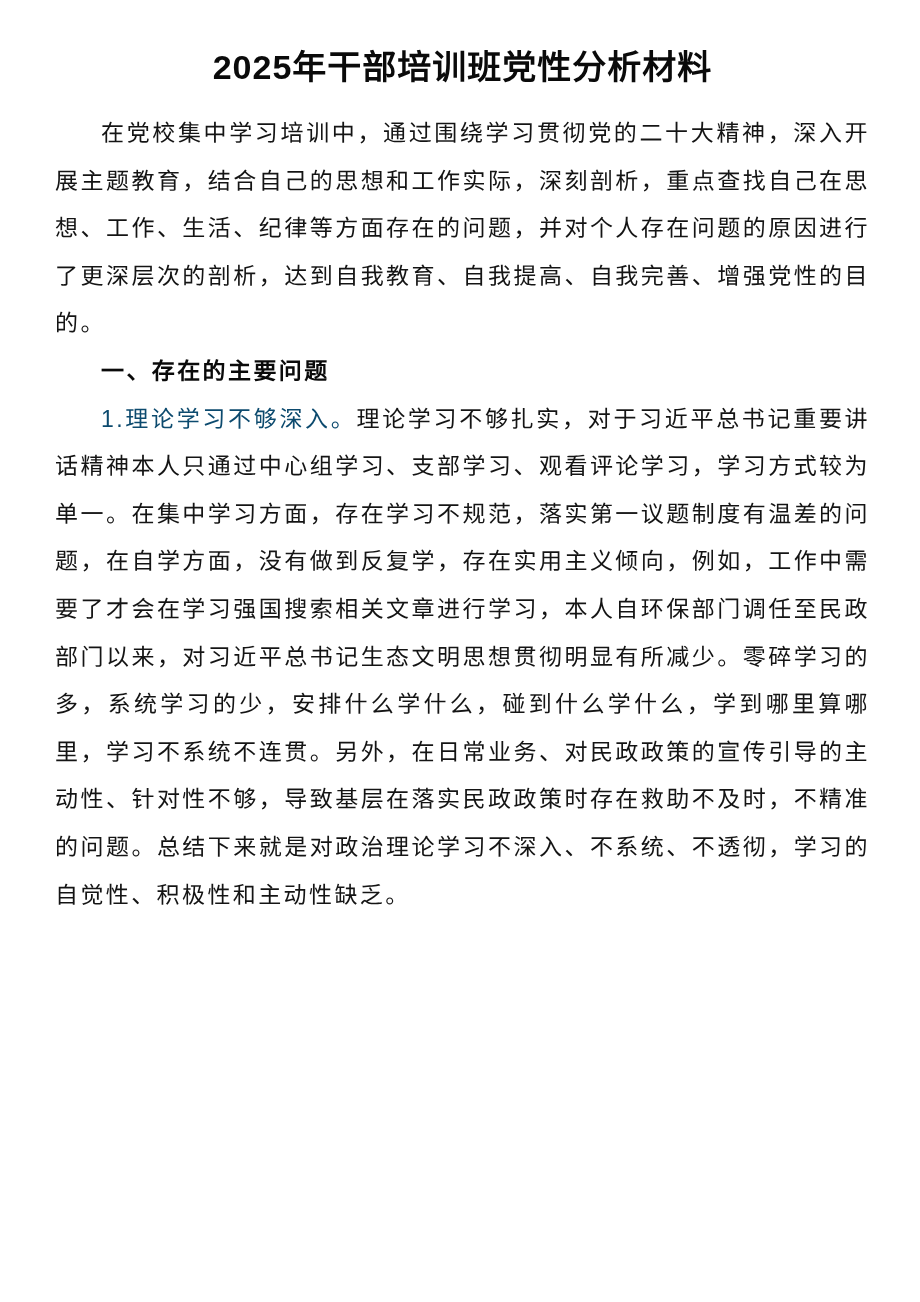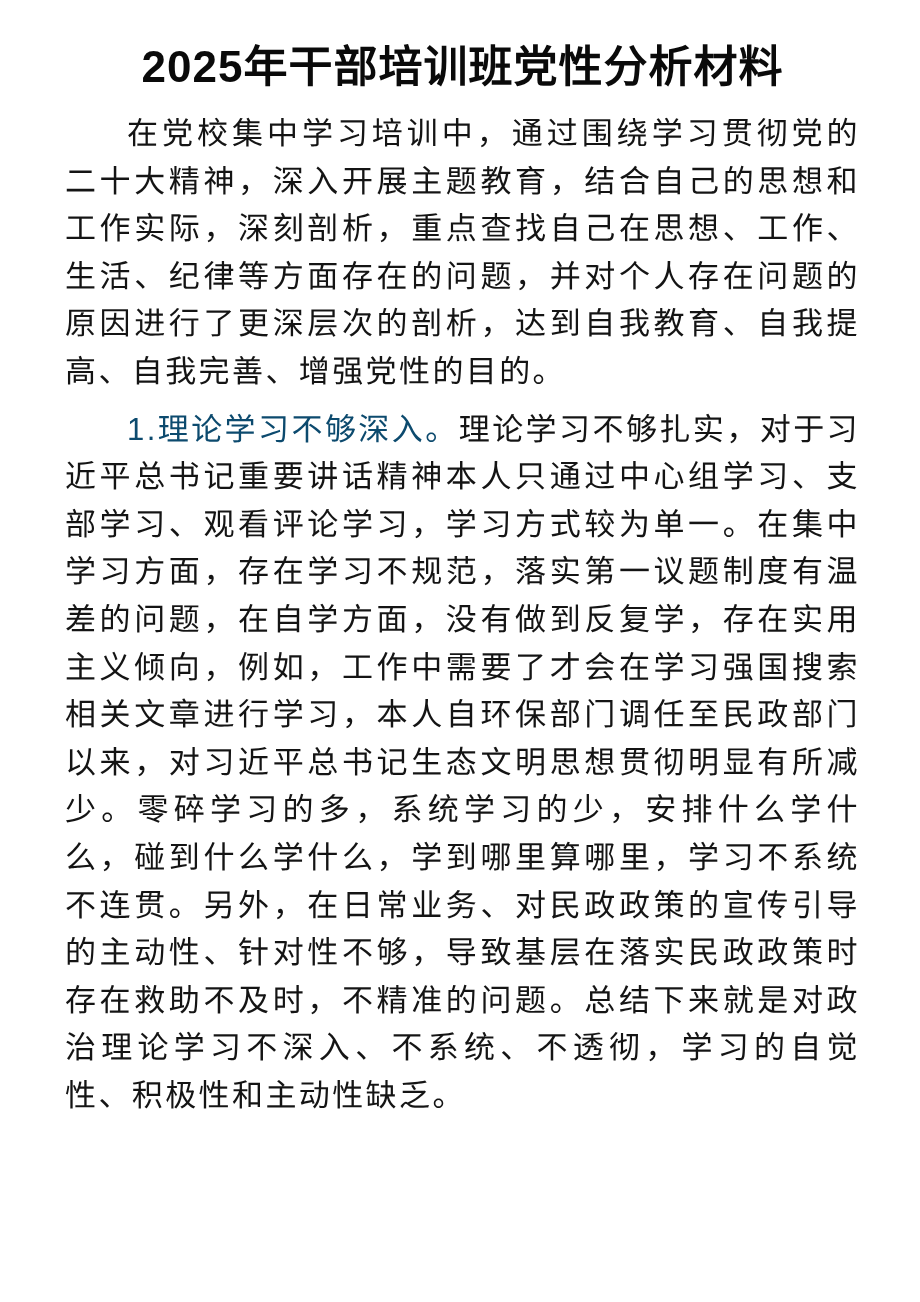--- a/index.html
+++ b/index.html
@@ -19,29 +19,29 @@
     width: 920px;
     height: 1302px;
     padding: 42px 50px 0 55px;
     background: #ffffff;
     overflow: hidden;
   }
   .doc-title {
     margin: 0 0 18px 0;
     font-family: "Liberation Sans", "DejaVu Sans", sans-serif;
     font-weight: 700;
-    font-size: 44px;
+    font-size: 34px;
     line-height: 50px;
     letter-spacing: 1px;
     text-align: center;
     color: #0a0a0a;
   }
   .para {
-    margin: 10px;
-    font-size: 31px;
+    margin: 0;
+    font-size: 23px;
     line-height: 47.6px;
     letter-spacing: 2.4px;
     text-align: justify;
     text-indent: 2em;
     color: #141414;
   }
   .section-heading {
     font-family: "Liberation Sans", "DejaVu Sans", sans-serif;
     font-weight: 700;
     color: #0a0a0a;
@@ -54,19 +54,20 @@
 </style>
 </head>
 <body>
 
 <div class="page">
 
   <h1 class="doc-title">2025年干部培训班党性分析材料</h1>
 
   <p class="para">在党校集中学习培训中，通过围绕学习贯彻党的二十大精神，深入开展主题教育，结合自己的思想和工作实际，深刻剖析，重点查找自己在思想、工作、生活、纪律等方面存在的问题，并对个人存在问题的原因进行了更深层次的剖析，达到自我教育、自我提高、自我完善、增强党性的目的。</p>
 
+  <p class="para section-heading">一、存在的主要问题</p>
 
   <p class="para">
     <span class="lead">1.理论学习不够深入。</span><span>理论学习不够扎实，对于习近平总书记重要讲话精神本人只通过中心组学习、支部学习、观看评论学习，学习方式较为单一。在集中学习方面，存在学习不规范，落实第一议题制度有温差的问题，在自学方面，没有做到反复学，存在实用主义倾向，例如，工作中需要了才会在学习强国搜索相关文章进行学习，本人自环保部门调任至民政部门以来，对习近平总书记生态文明思想贯彻明显有所减少。零碎学习的多，系统学习的少，安排什么学什么，碰到什么学什么，学到哪里算哪里，学习不系统不连贯。另外，在日常业务、对民政政策的宣传引导的主动性、针对性不够，导致基层在落实民政政策时存在救助不及时，不精准的问题。总结下来就是对政治理论学习不深入、不系统、不透彻，学习的自觉性、积极性和主动性缺乏。</span>
   </p>
 
 
 </div>
 
 </body></html>

